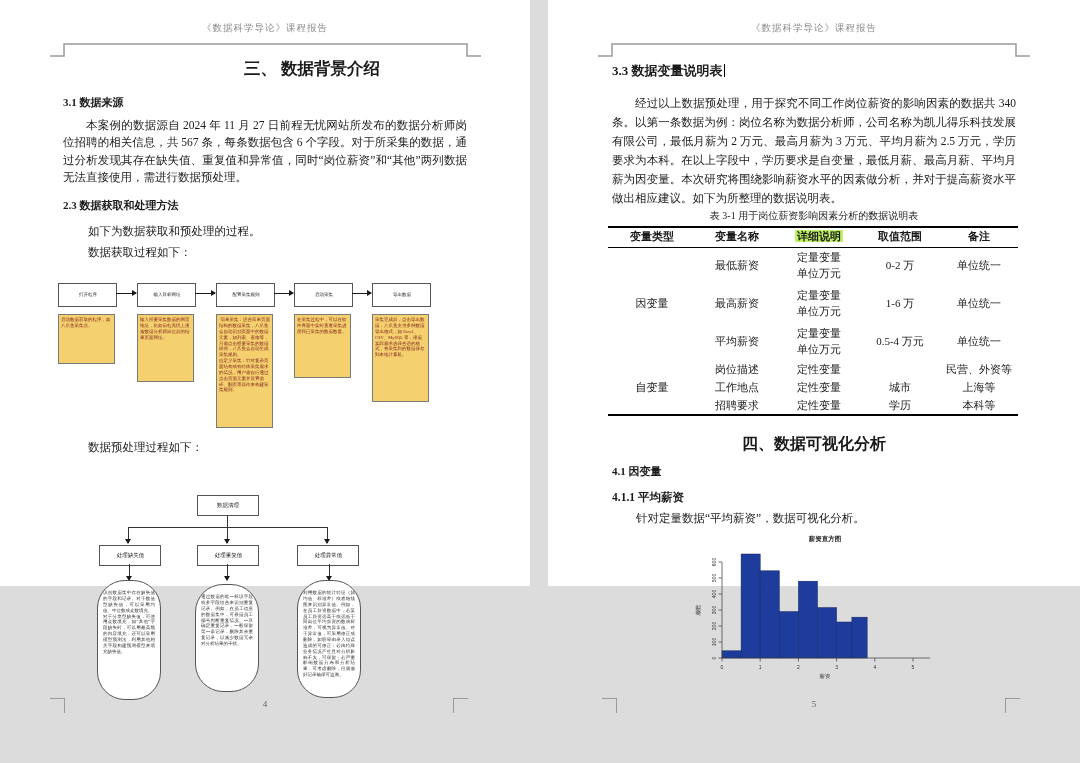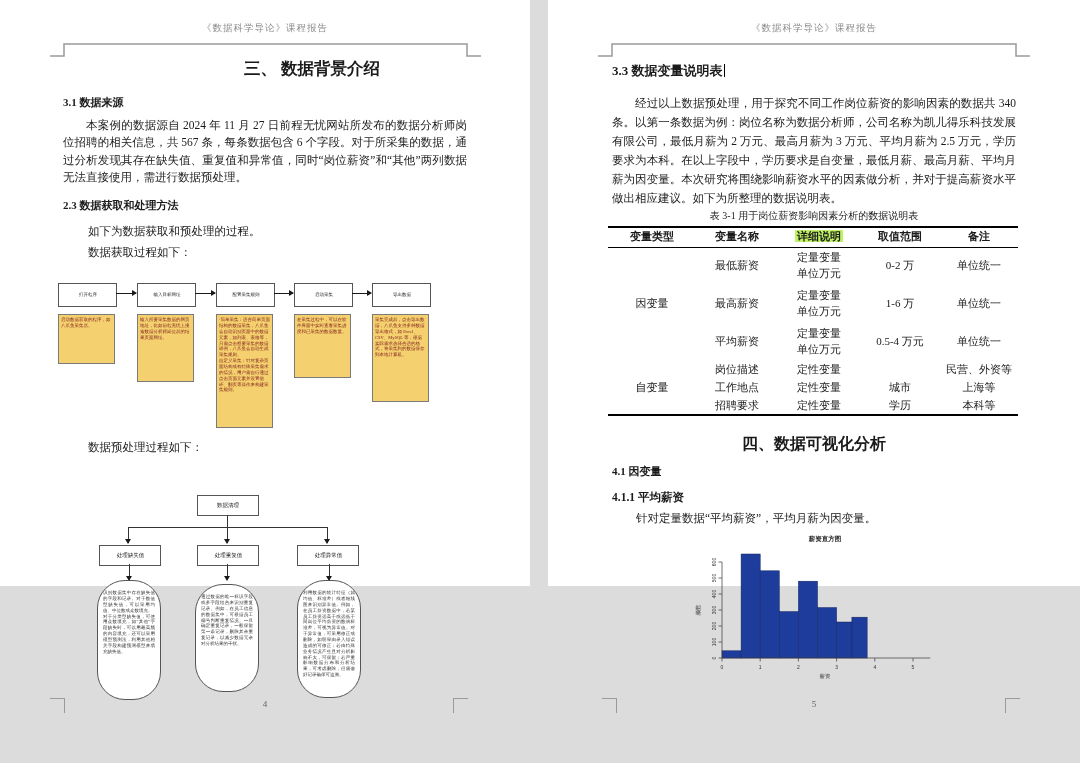--- a/index.html
+++ b/index.html
@@ -237,21 +237,21 @@
       <td>定性变量</td>
       <td>学历</td>
       <td>本科等</td>
     </tr>
   </tbody>
     </table>
 
   <div class="doc-title" style="top:434px;font-size:16px;">四、数据可视化分析</div>
   <div class="h2" style="top:464px;left:64px;">4.1 因变量</div>
   <div class="h3" style="top:490px;left:64px;">4.1.1 平均薪资</div>
-  <div class="line" style="top:511px;left:88px;">针对定量数据“平均薪资”，平均月薪为因变量。</div>
+  <div class="line" style="top:511px;left:88px;">针对定量数据“平均薪资”，数据可视化分析。</div>
 
   <svg style="position:absolute;left:100px;top:530px;" width="320" height="155" viewBox="0 0 640 310">
       <rect x="148" y="241.6" width="38.2" height="14.400000000000006" fill="#1e3c9b" stroke="#10235e" stroke-width="1"></rect>
       <rect x="186.2" y="48" width="38.2" height="208" fill="#1e3c9b" stroke="#10235e" stroke-width="1"></rect>
       <rect x="224.4" y="81.6" width="38.2" height="174.4" fill="#1e3c9b" stroke="#10235e" stroke-width="1"></rect>
       <rect x="262.6" y="163.2" width="38.2" height="92.80000000000001" fill="#1e3c9b" stroke="#10235e" stroke-width="1"></rect>
       <rect x="300.8" y="102.4" width="38.2" height="153.6" fill="#1e3c9b" stroke="#10235e" stroke-width="1"></rect>
       <rect x="339" y="155.2" width="38.2" height="100.80000000000001" fill="#1e3c9b" stroke="#10235e" stroke-width="1"></rect>
       <rect x="377.20000000000005" y="184" width="30.559999999999995" height="72" fill="#1e3c9b" stroke="#10235e" stroke-width="1"></rect>
       <rect x="407.76" y="174.39999999999998" width="30.559999999999995" height="81.60000000000002" fill="#1e3c9b" stroke="#10235e" stroke-width="1"></rect>

